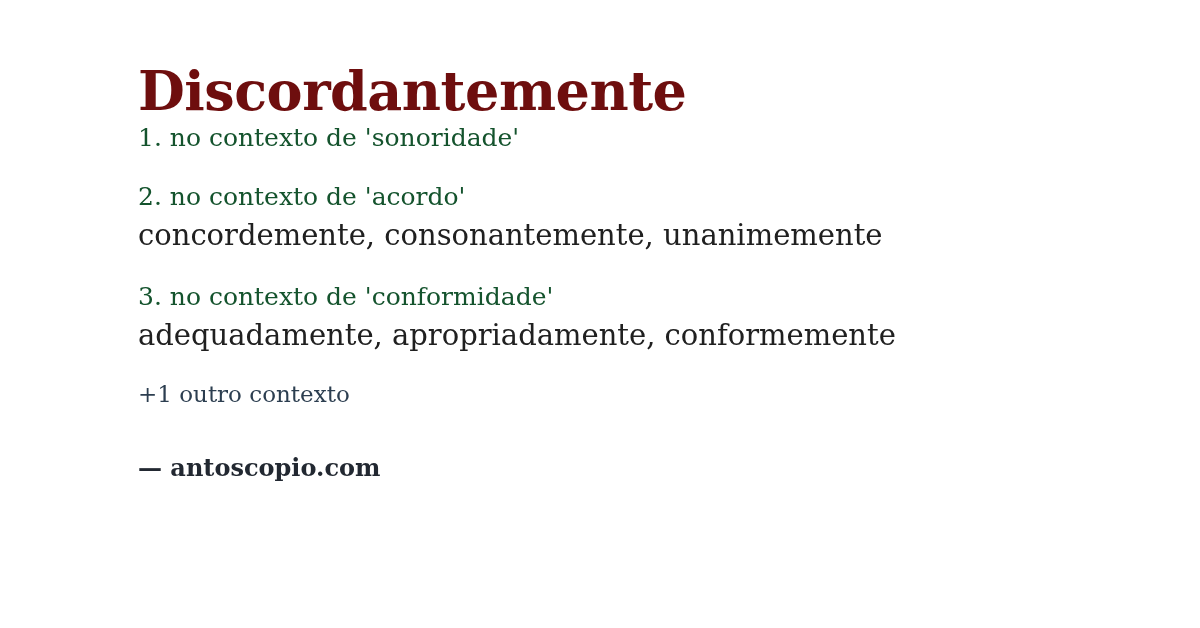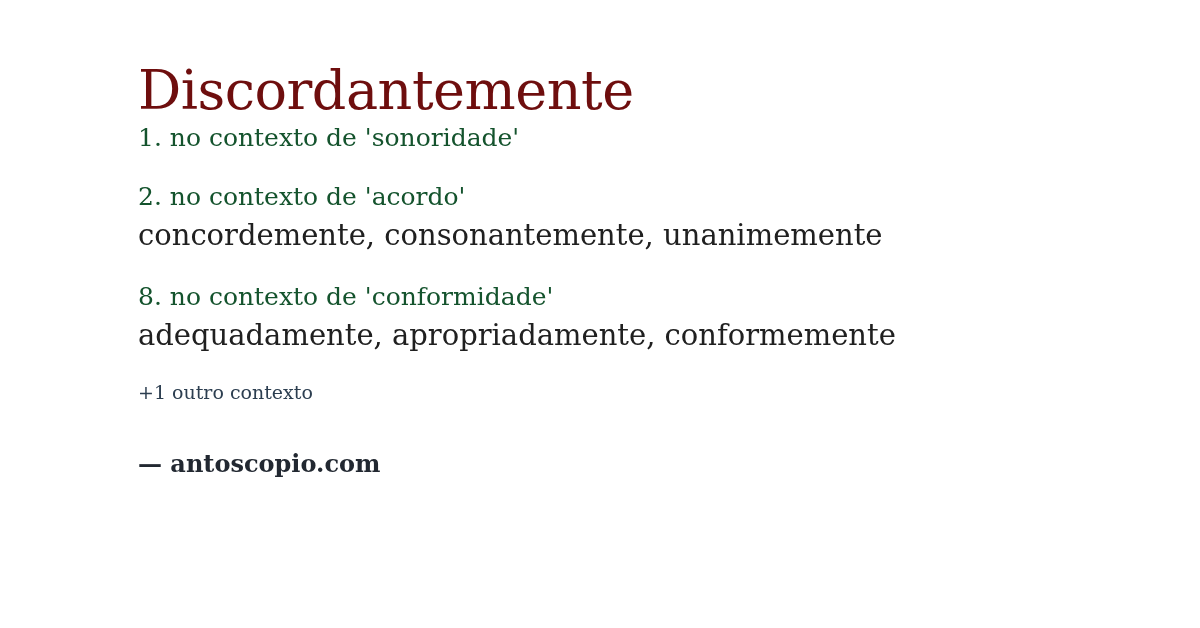--- a/index.html
+++ b/index.html
@@ -10,21 +10,21 @@
     font-family: "DejaVu Serif", "Liberation Serif", serif;
     overflow: hidden;
   }
   .card {
     width: 1200px;
     height: 628px;
     padding: 60px 60px 0 138px;
   }
   .title {
     font-size: 54px;
-    font-weight: normal;
+    font-weight: bold;
     line-height: 1.15;
     color: #6e0e0e;
     letter-spacing: -0.5px;
   }
   .subtitle {
     font-size: 26px;
     font-weight: bold;
     font-style: italic;
     color: #6e0e0e;
     margin-top: 2px;
@@ -36,21 +36,21 @@
     color: #14532d;
     line-height: 1.3;
     margin-bottom: 4px;
   }
   .antonyms-text {
     font-size: 29px;
     color: #202020;
     line-height: 1.3;
   }
   .more-contexts {
-    font-size: 19px;
+    font-size: 23px;
     color: #2c3e50;
     margin-top: 4px;
   }
   .attribution {
     font-size: 24px;
     font-weight: bold;
     color: #222831;
     margin-top: 46px;
   }
 </style>
@@ -65,21 +65,21 @@
   <div class="section">
     <div class="context-label">1. no contexto de 'sonoridade'</div>
   </div>
 
   <div class="section">
     <div class="context-label">2. no contexto de 'acordo'</div>
     <div class="antonyms-text">concordemente, consonantemente, unanimemente</div>
   </div>
 
   <div class="section">
-    <div class="context-label">8. no contexto de 'conformidade'</div>
+    <div class="context-label">3. no contexto de 'conformidade'</div>
     <div class="antonyms-text">adequadamente, apropriadamente, conformemente</div>
   </div>
 
   <div class="more-contexts">+1 outro contexto</div>
 
   <div class="attribution">— antoscopio.com</div>
 
 </div>
 
 </body></html>

